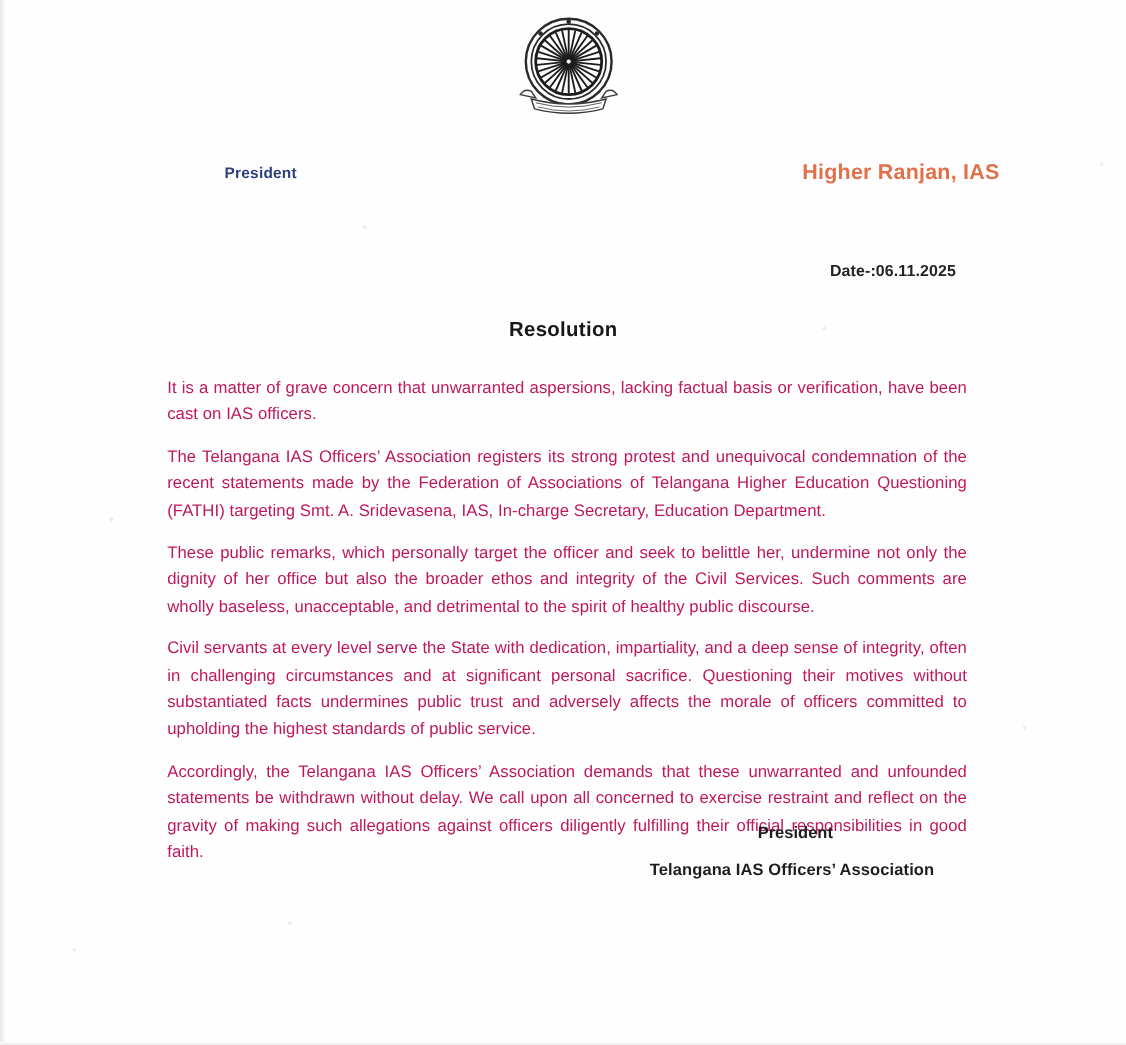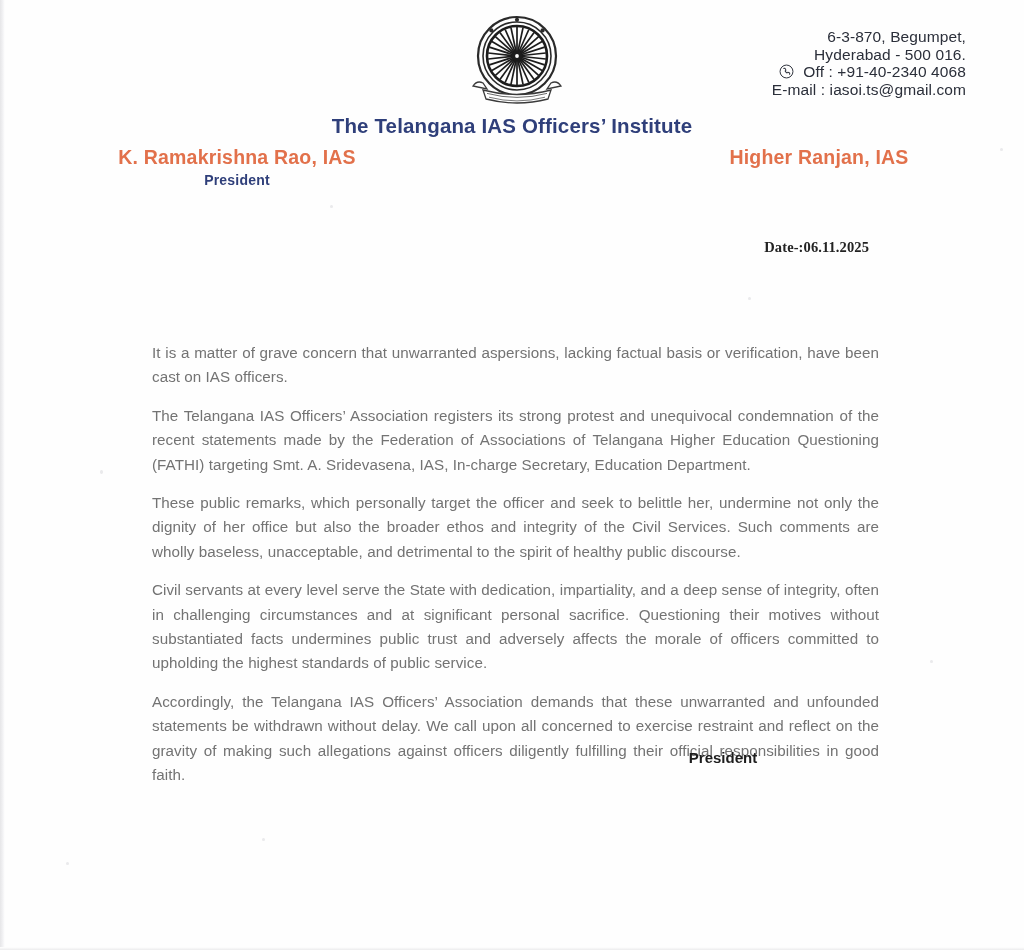--- a/index.html
+++ b/index.html
@@ -128,21 +128,20 @@
   
   .date-line {
     position: absolute;
     right: 155px;
     top: 239px;
     font-size: 14.5px;
     color: #232323;
     font-weight: 600;
     letter-spacing: 0.1px;
     white-space: nowrap;
-    font-family: Liberation Serif, serif;
   }
 
   
   .resolution-heading {
     position: absolute;
     left: 0;
     top: 288px;
     width: 1024px;
     text-align: center;
     font-size: 18.5px;
@@ -155,21 +154,21 @@
   .body-copy {
     position: absolute;
     left: 152px;
     top: 341px;
     width: 727px;
   }
   .body-copy p {
     margin: 0 0 14px 0;
     font-size: 15.2px;
     line-height: 24.4px;
-    color: #737373;
+    color: #be185d;
     text-align: justify;
     text-justify: inter-word;
     letter-spacing: 0.05px;
   }
   .body-copy p:last-child { margin-bottom: 12px; }
 
   
   .signature {
     position: absolute;
     left: 555px;
@@ -272,56 +271,42 @@
         <g transform="translate(70,78)" fill="none" stroke="#3a3a3a" stroke-width="1.3">
           <path d="M -44 -6 Q -40 -12 -34 -9 L -30 -3 Z"></path>
           <path d="M 44 -6 Q 40 -12 34 -9 L 30 -3 Z"></path>
           <path d="M -34 -2 Q 0 7 34 -2 L 31 7 Q 0 15 -31 7 Z" fill="#ffffff"></path>
           <path d="M -30 1.4 Q 0 9.4 30 1.4" stroke="#5a5a5a" stroke-width="0.9"></path>
           <path d="M -28 5.2 Q 0 12.6 28 5.2" stroke="#6a6a6a" stroke-width="0.9"></path>
         </g>
       </svg>
     </div>
 
-    <div class="contact-block">
-      <span class="contact-line">6-3-870, Begumpet,</span>
-      <span class="contact-line">Hyderabad - 500 016.</span>
-      <span class="contact-line with-icon">
-        <span class="phone-icon">
-          <svg width="15" height="15" viewBox="0 0 20 20" xmlns="http://www.w3.org/2000/svg">
-            <circle cx="10" cy="10" r="8.6" fill="none" stroke="#2b2f3a" stroke-width="1.3"></circle>
-            <path d="M6.4 6.0 c0.9 -0.6 1.8 -0.2 2.1 0.5 l0.6 1.3 c0.2 0.5 0 0.9 -0.4 1.2 l-0.5 0.4 c0.5 1.1 1.4 2.0 2.5 2.5 l0.4 -0.5 c0.3 -0.4 0.8 -0.5 1.2 -0.3 l1.3 0.6 c0.7 0.3 1.0 1.2 0.5 2.0" fill="none" stroke="#2b2f3a" stroke-width="1.35" stroke-linecap="round"></path>
-          </svg>
-        </span>
-        <span>Off : +91-40-2340 4068</span>
-      </span>
-      <span class="contact-line">E-mail : iasoi.ts@gmail.com</span>
-    </div>
   </div>
 
-  <div class="institute-title">The Telangana IAS Officers’ Institute</div>
 
   <div class="officers">
     <div class="officer left">
-      <div class="officer-name">K. Ramakrishna Rao,  IAS</div>
       <div class="officer-role">President</div>
     </div>
     <div class="officer right">
       <div class="officer-name">Higher Ranjan, IAS</div>
     </div>
   </div>
 
   <div class="date-line">Date-:06.11.2025</div>
 
+  <div class="resolution-heading">Resolution</div>
 
   <div class="body-copy">
     <p>It is a matter of grave concern that unwarranted aspersions, lacking factual basis or verification, have been cast on IAS officers.</p>
     <p>The Telangana IAS Officers’ Association registers its strong protest and unequivocal condemnation of the recent statements made by the Federation of Associations of Telangana Higher Education Questioning (FATHI) targeting Smt. A. Sridevasena, IAS, In-charge Secretary, Education Department.</p>
     <p>These public remarks, which personally target the officer and seek to belittle her, undermine not only the dignity of her office but also the broader ethos and integrity of the Civil Services. Such comments are wholly baseless, unacceptable, and detrimental to the spirit of healthy public discourse.</p>
     <p>Civil servants at every level serve the State with dedication, impartiality, and a deep sense of integrity, often in challenging circumstances and at significant personal sacrifice. Questioning their motives without substantiated facts undermines public trust and adversely affects the morale of officers committed to upholding the highest standards of public service.</p>
     <p>Accordingly, the Telangana IAS Officers’ Association demands that these unwarranted and unfounded statements be withdrawn without delay. We call upon all concerned to exercise restraint and reflect on the gravity of making such allegations against officers diligently fulfilling their official responsibilities in good faith.</p>
   </div>
 
   <div class="signature">
     <div class="sig-role">President</div>
+    <div class="sig-org">Telangana IAS Officers’ Association</div>
   </div>
 
 </div>
 
 </body></html>

